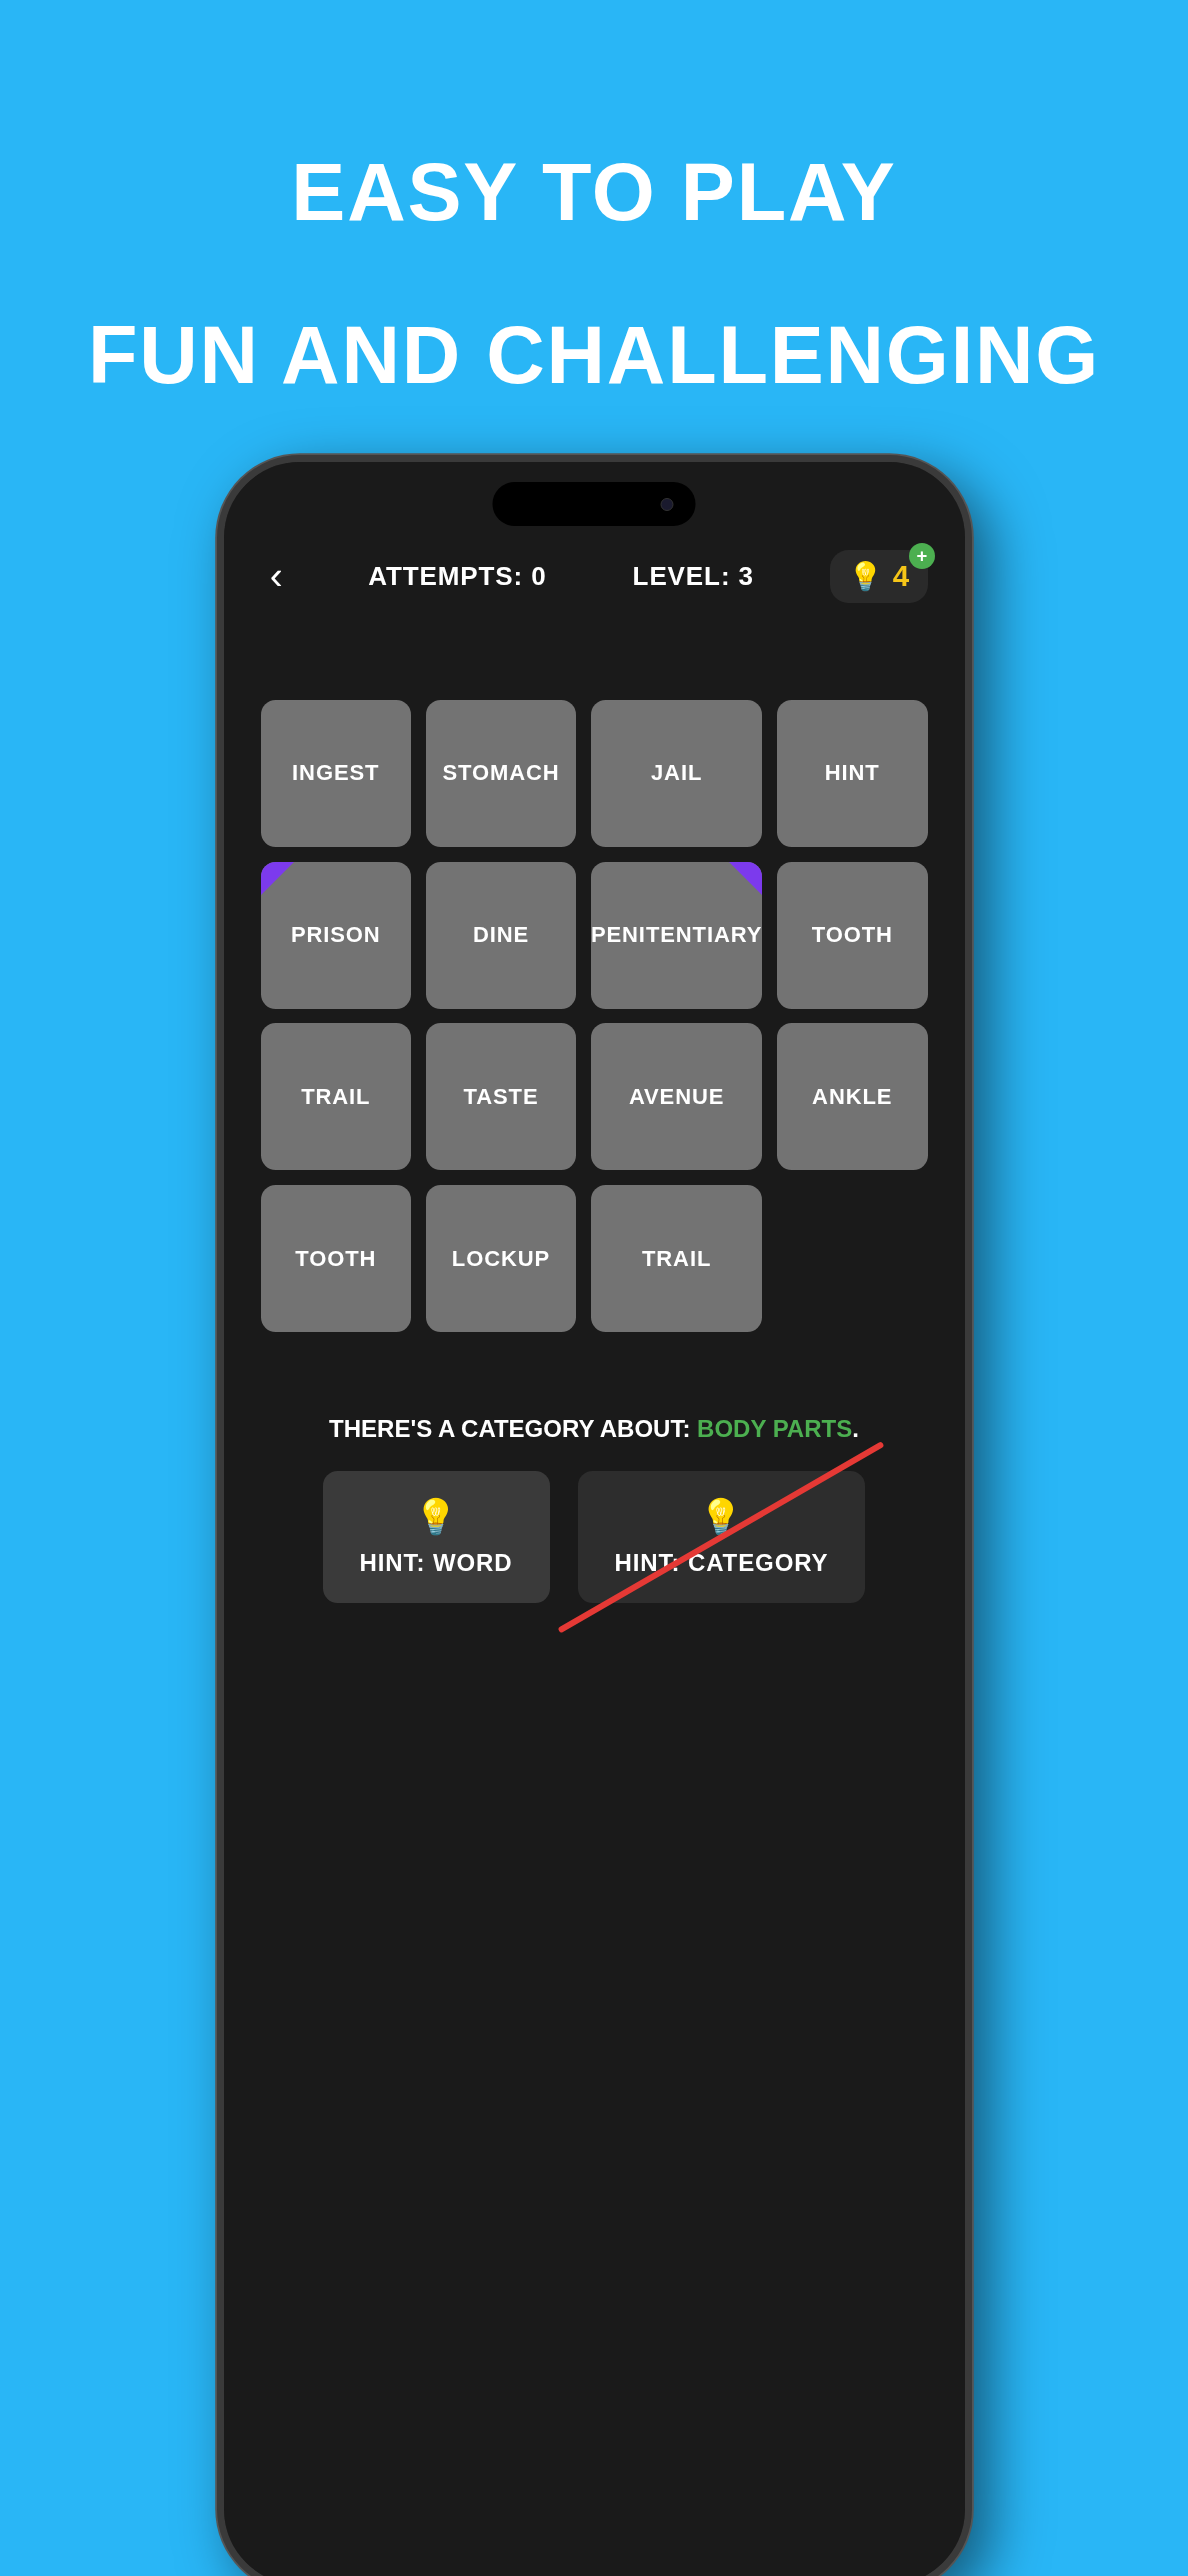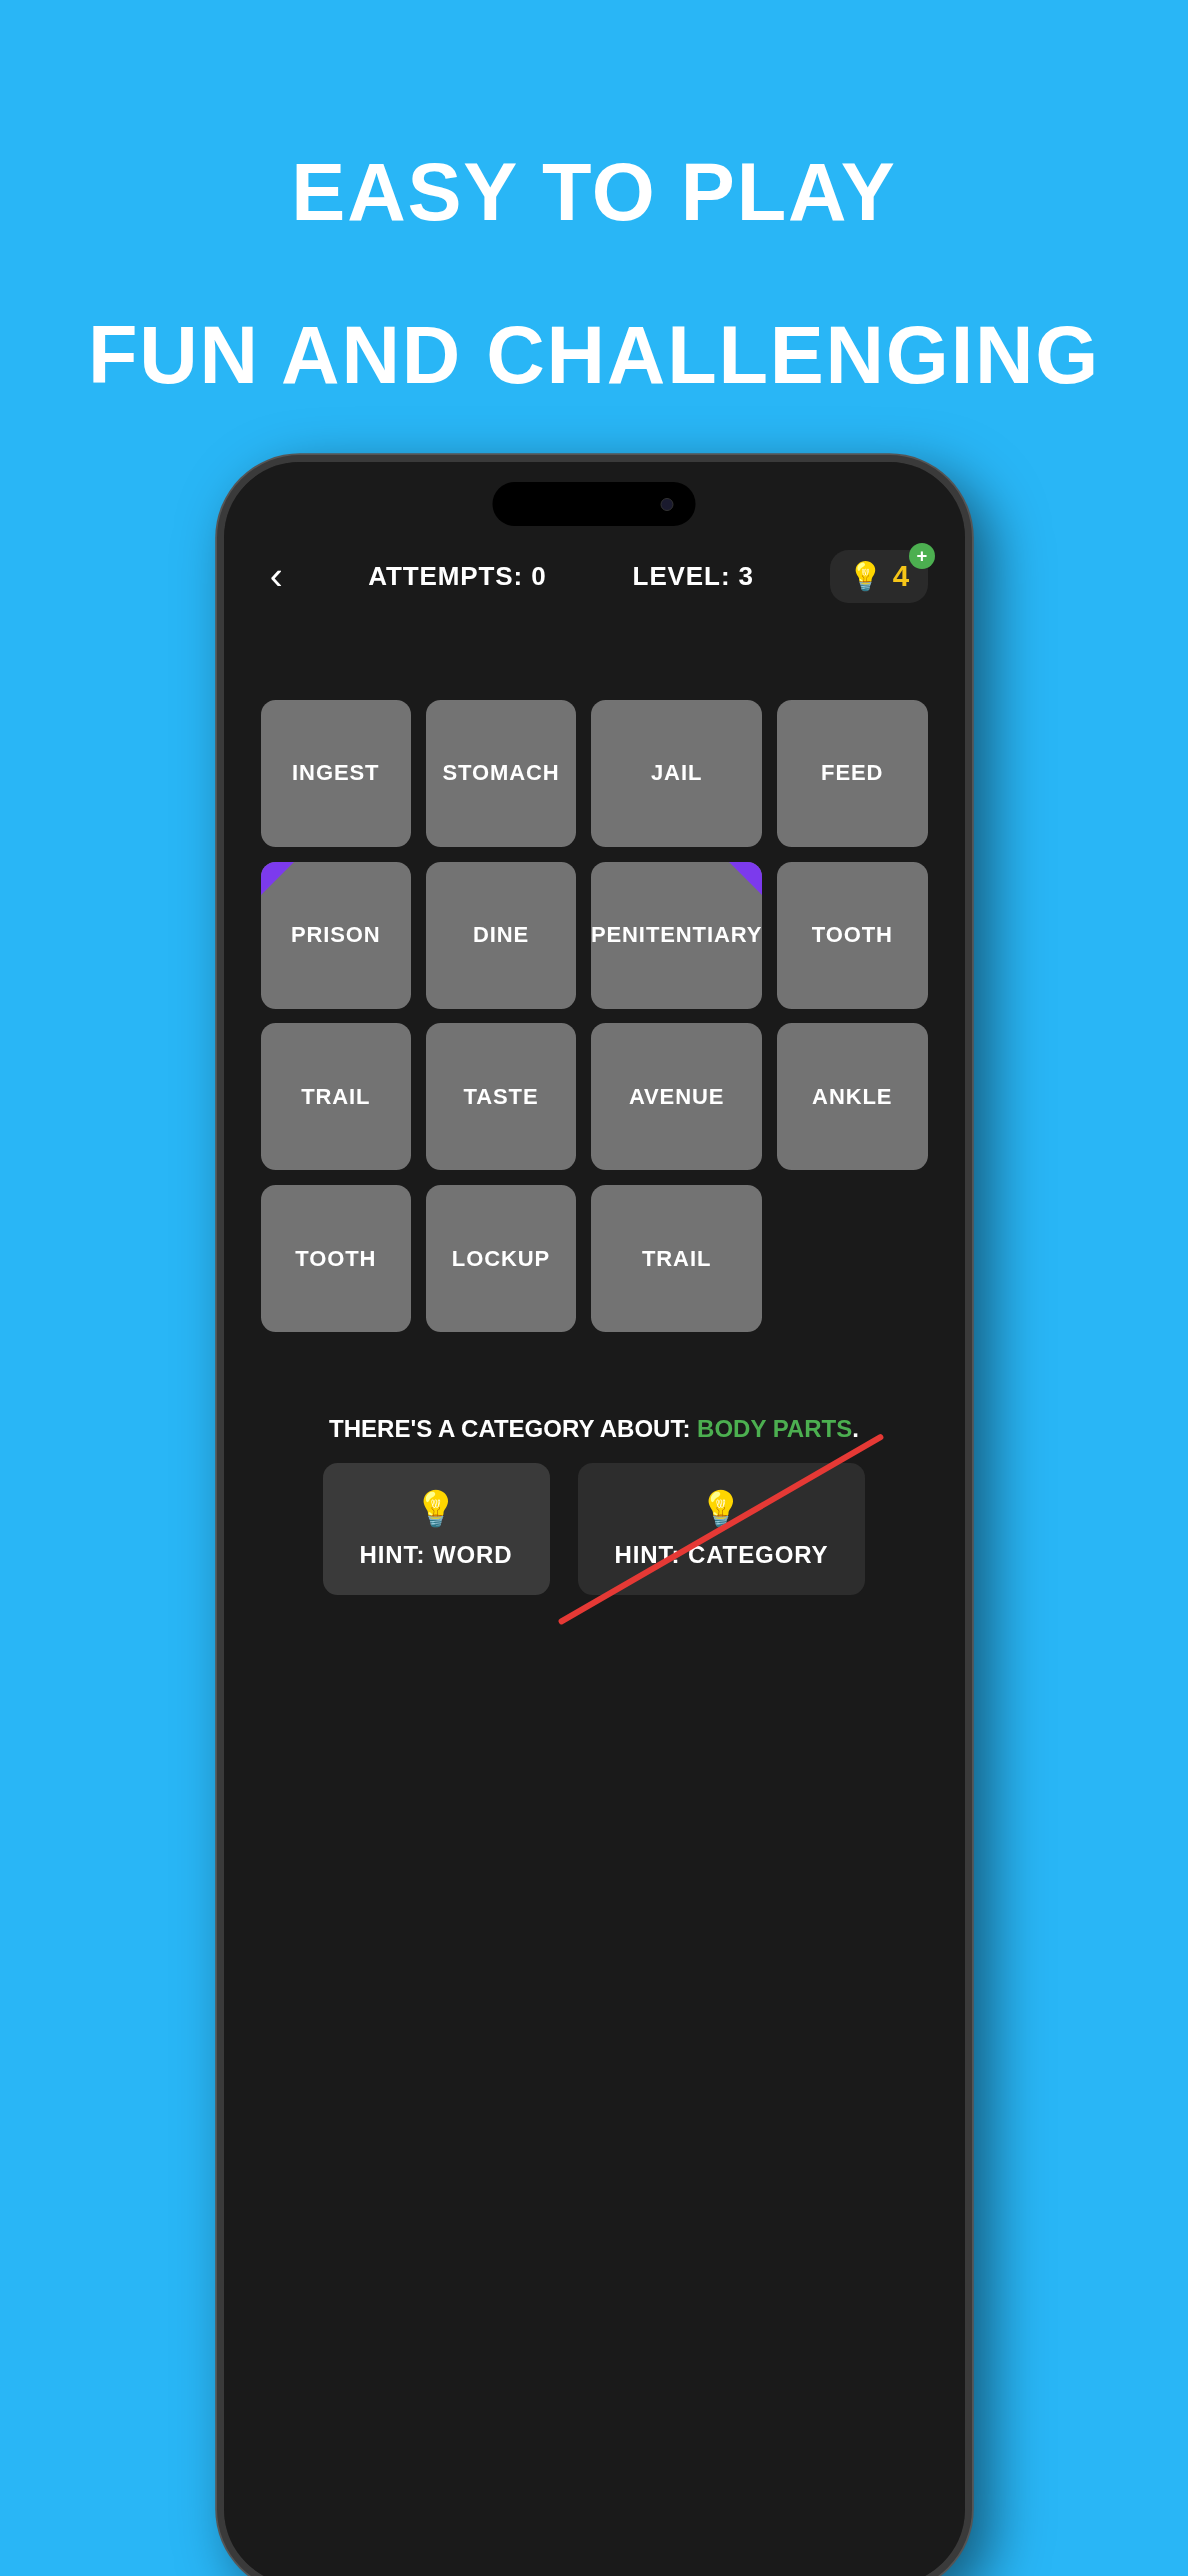--- a/index.html
+++ b/index.html
@@ -220,21 +220,21 @@
       border-radius: 14.7px 0 0 0;
     }
 
     
     .bottom-section {
       margin-top: 55px;
       padding: 0 37px;
       display: flex;
       flex-direction: column;
       align-items: center;
-      gap: 20px;
+      gap: 28px;
     }
 
     .category-hint-text {
       color: white;
       font-size: 24px;
       font-weight: 700;
       text-align: center;
     }
 
     .category-hint-text .highlight-green {
@@ -320,21 +320,21 @@
           <div class="plus-btn">+</div>
           <span class="bulb-icon">💡</span>
           <span class="hint-count">4</span>
         </div>
       </div>
 
       <div class="grid-area" id="word-grid">
       <div class="word-tile">INGEST</div>
           <div class="word-tile">STOMACH</div>
           <div class="word-tile">JAIL</div>
-          <div class="word-tile">FEED</div>
+          <div class="word-tile">HINT</div>
           <div class="word-tile has-corner-mark-left">PRISON</div>
           <div class="word-tile">DINE</div>
           <div class="word-tile has-corner-mark">PENITENTIARY</div>
           <div class="word-tile">TOOTH</div>
           <div class="word-tile">TRAIL</div>
           <div class="word-tile">TASTE</div>
           <div class="word-tile">AVENUE</div>
           <div class="word-tile">ANKLE</div>
           <div class="word-tile">TOOTH</div>
           <div class="word-tile">LOCKUP</div>

